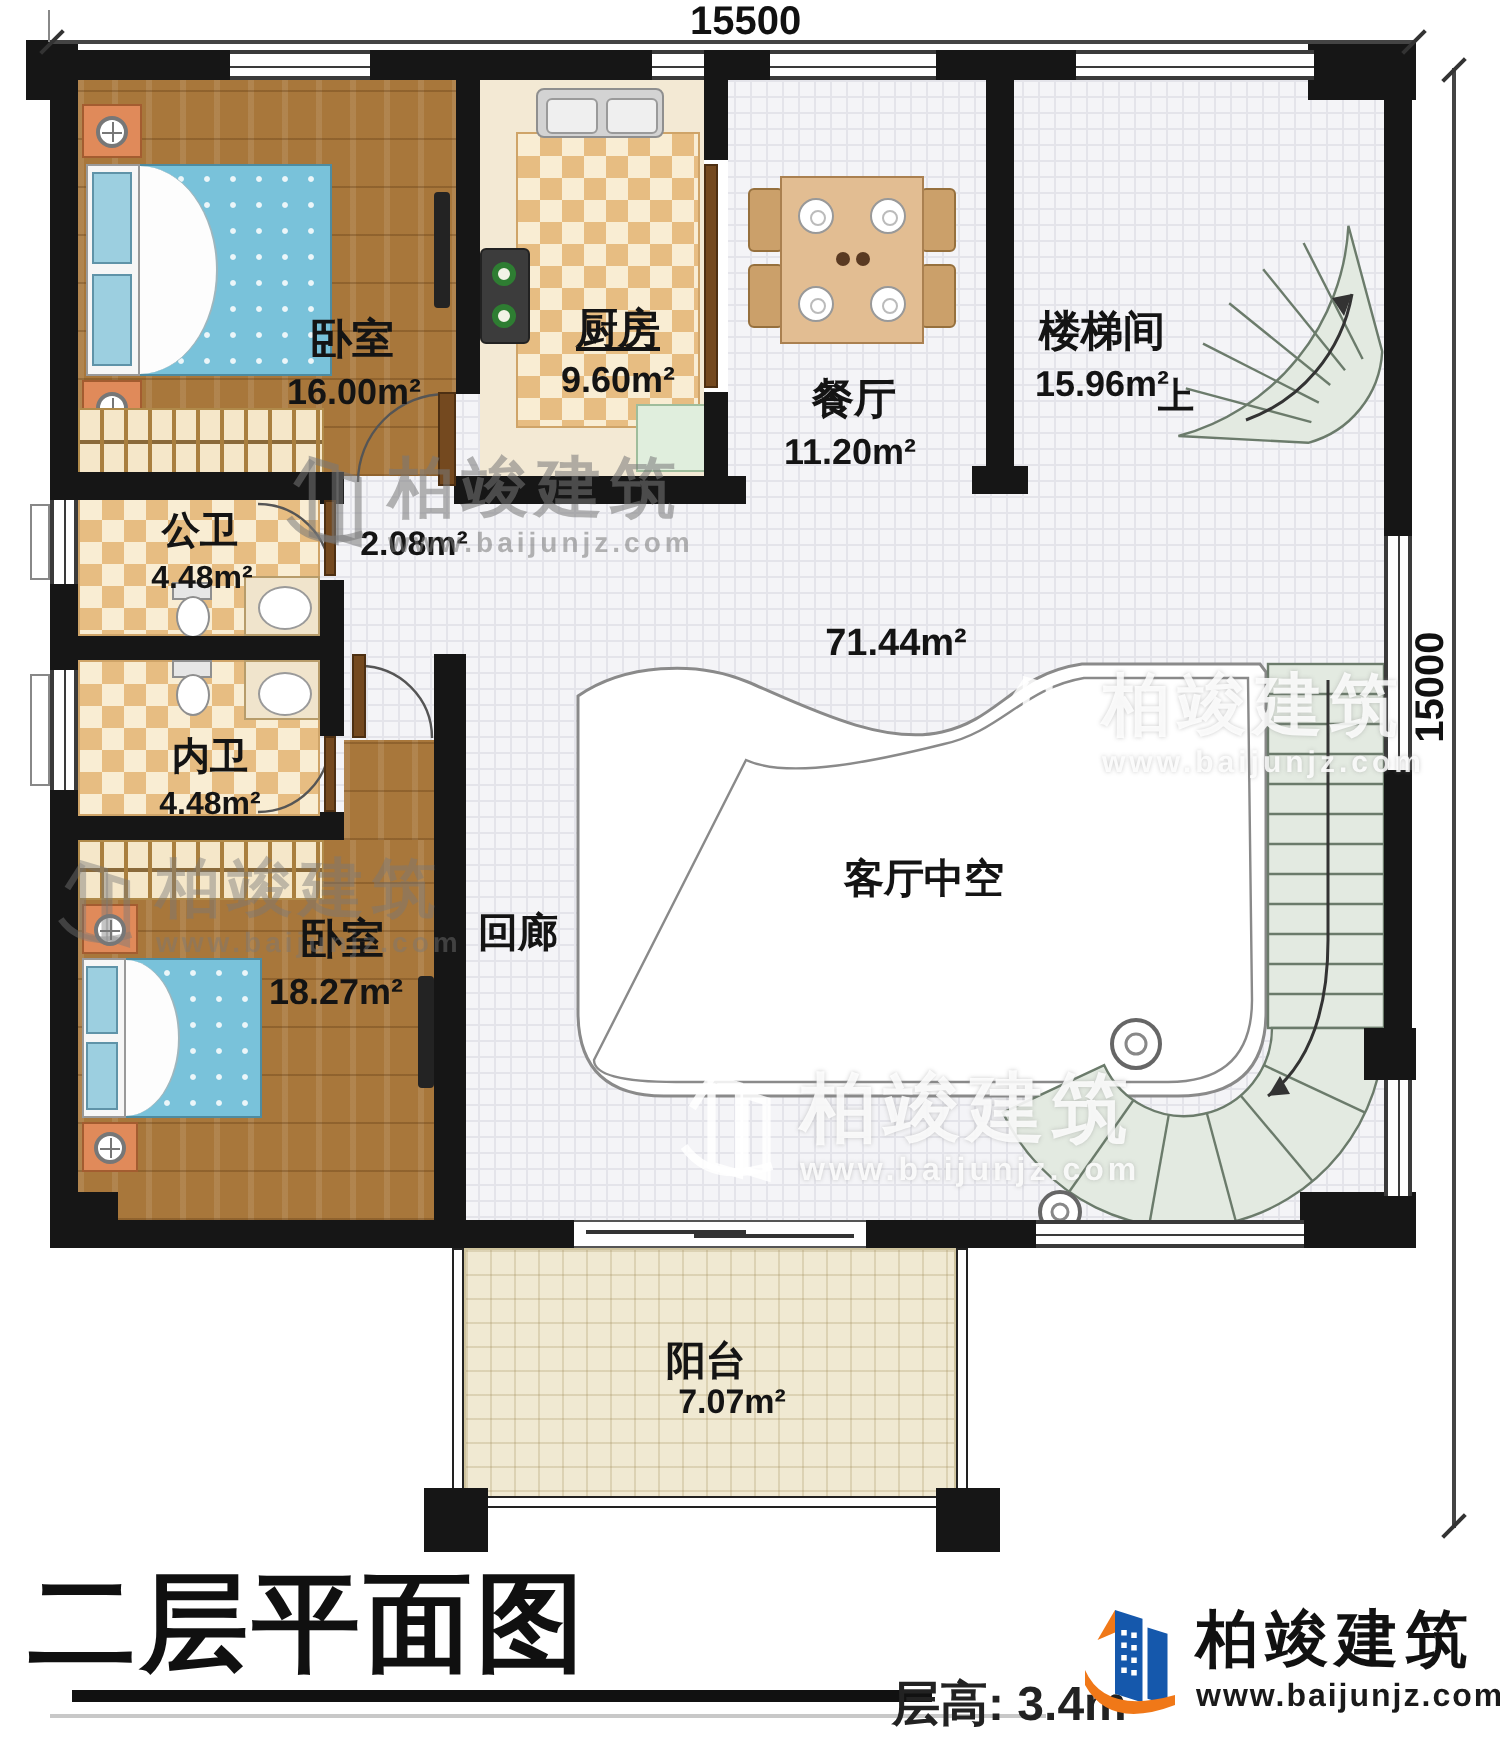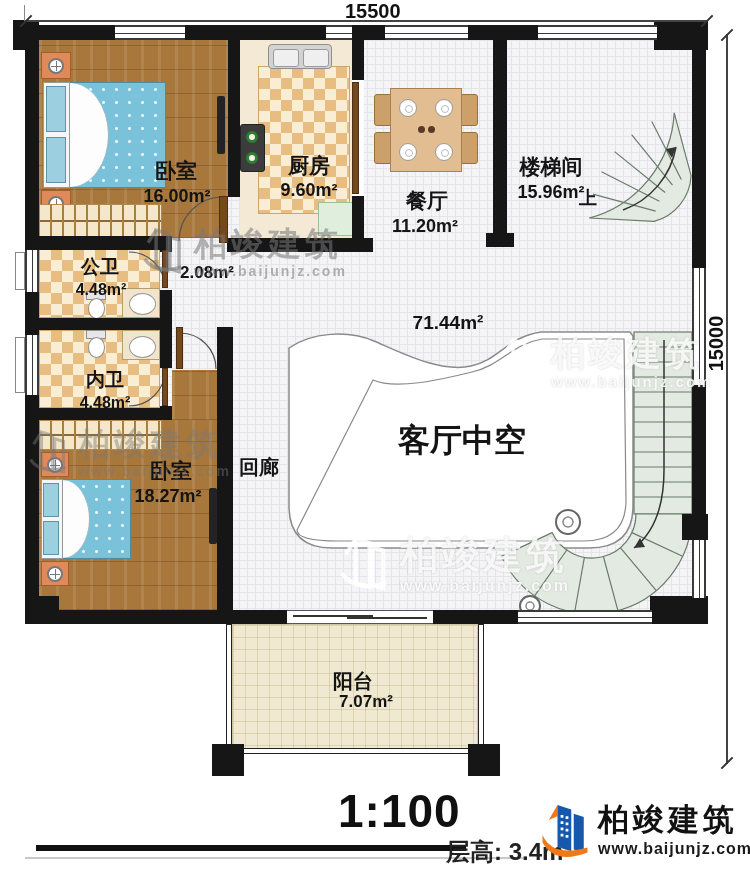--- a/index.html
+++ b/index.html
@@ -257,37 +257,37 @@
   <div class="abs win-v" style="left:25px;top:335px;width:14px;height:60px;"></div>
   <div class="abs sill" style="left:15px;top:252px;width:10px;height:38px;"></div>
   <div class="abs sill" style="left:15px;top:337px;width:10px;height:56px;"></div>
   <div class="abs win-v" style="left:692px;top:268px;width:14px;height:117px;"></div>
   <div class="abs win-v" style="left:692px;top:540px;width:14px;height:58px;"></div>
   <div class="abs slider" style="left:287px;top:610px;width:146px;height:14px;"></div>
   <div class="abs win-h" style="left:518px;top:610px;width:134px;height:14px;"></div>
 
   <div class="lbl" style="left:176px;top:170px;font-size:21px;">卧室</div>
   <div class="lbl" style="left:177px;top:196px;font-size:18px;">16.00m²</div>
-  <div class="lbl" style="left:309px;top:165px;font-size:21px;">厨房</div>
+  <div class="lbl" style="left:309px;top:165px;font-size:21px;text-decoration:underline;">厨房</div>
   <div class="lbl" style="left:309px;top:190px;font-size:18px;">9.60m²</div>
   <div class="lbl" style="left:427px;top:200px;font-size:21px;">餐厅</div>
   <div class="lbl" style="left:425px;top:226px;font-size:18px;">11.20m²</div>
   <div class="lbl" style="left:551px;top:166px;font-size:21px;">楼梯间</div>
   <div class="lbl" style="left:551px;top:192px;font-size:18px;">15.96m²</div>
   <div class="lbl" style="left:588px;top:198px;font-size:18px;">上</div>
   <div class="lbl" style="left:207px;top:272px;font-size:17px;">2.08m²</div>
   <div class="lbl" style="left:100px;top:266px;font-size:19px;">公卫</div>
   <div class="lbl" style="left:101px;top:290px;font-size:16px;">4.48m²</div>
   <div class="lbl" style="left:105px;top:379px;font-size:19px;">内卫</div>
   <div class="lbl" style="left:105px;top:403px;font-size:16px;">4.48m²</div>
   <div class="lbl" style="left:171px;top:470px;font-size:21px;">卧室</div>
   <div class="lbl" style="left:168px;top:496px;font-size:18px;">18.27m²</div>
   <div class="lbl" style="left:259px;top:467px;font-size:20px;">回廊</div>
   <div class="lbl" style="left:448px;top:322px;font-size:19px;">71.44m²</div>
-  <div class="lbl" style="left:462px;top:440px;font-size:32px;">客厅中空</div>
+  <div class="lbl" style="left:462px;top:440px;font-size:20px;">客厅中空</div>
   <div class="lbl" style="left:353px;top:681px;font-size:20px;">阳台</div>
   <div class="lbl" style="left:366px;top:701px;font-size:17px;">7.07m²</div>
 
   <div class="wm wm-gray" style="left:140px;top:224px;">
     <svg width="46" height="56" viewBox="0 0 40 48">
         <g fill="none" stroke="currentColor" stroke-width="3">
           <path d="M14 5 L24 8 V40 L14 37 Z"></path>
           <path d="M26 11 L34 13.5 V41 L26 38.5 Z"></path>
           <path d="M4 30 Q14 44 36 37"></path>
           <path d="M7 16 L14 5"></path>
@@ -344,21 +344,21 @@
   <div class="abs dimline" style="left:25px;top:20px;width:682px;height:2px;"></div>
   <span class="tick" style="left:18px;top:20px;"></span>
   <span class="tick" style="left:699px;top:20px;"></span>
   <div class="abs" style="left:24px;top:5px;width:1px;height:16px;background:#888;"></div>
   <div class="dimtext" style="left:345px;top:0px;">15500</div>
   <div class="abs dimline" style="left:726px;top:34px;width:2px;height:730px;"></div>
   <span class="tick" style="left:719px;top:34px;"></span>
   <span class="tick" style="left:719px;top:762px;"></span>
   <div class="dimtext" style="left:681px;top:332px;width:70px;text-align:center;transform:rotate(-90deg);">15000</div>
 
-  <div class="title-cn" style="left:338px;top:784px;font-size:46px;font-weight:700;letter-spacing:1px;">1:100</div>
+  <div class="title-cn" style="left:14px;top:776px;font-size:54px;">二层平面图</div>
   <div class="abs" style="left:36px;top:845px;width:430px;height:6px;background:#111;"></div>
   <div class="abs" style="left:25px;top:857px;width:498px;height:2px;background:#c8c8c8;"></div>
   <div class="abs" style="left:446px;top:836px;font-size:24px;font-weight:bold;color:#222;white-space:nowrap;">
     <span>层高:</span>
     <span>3.4m</span>
   </div>
 
   <div class="abs" style="left:540px;top:800px;display:flex;align-items:center;gap:8px;">
     <svg width="50" height="60" viewBox="0 0 40 48">
       <path d="M7 16 L14 4 L14 13 Z" fill="#f07818"></path>

